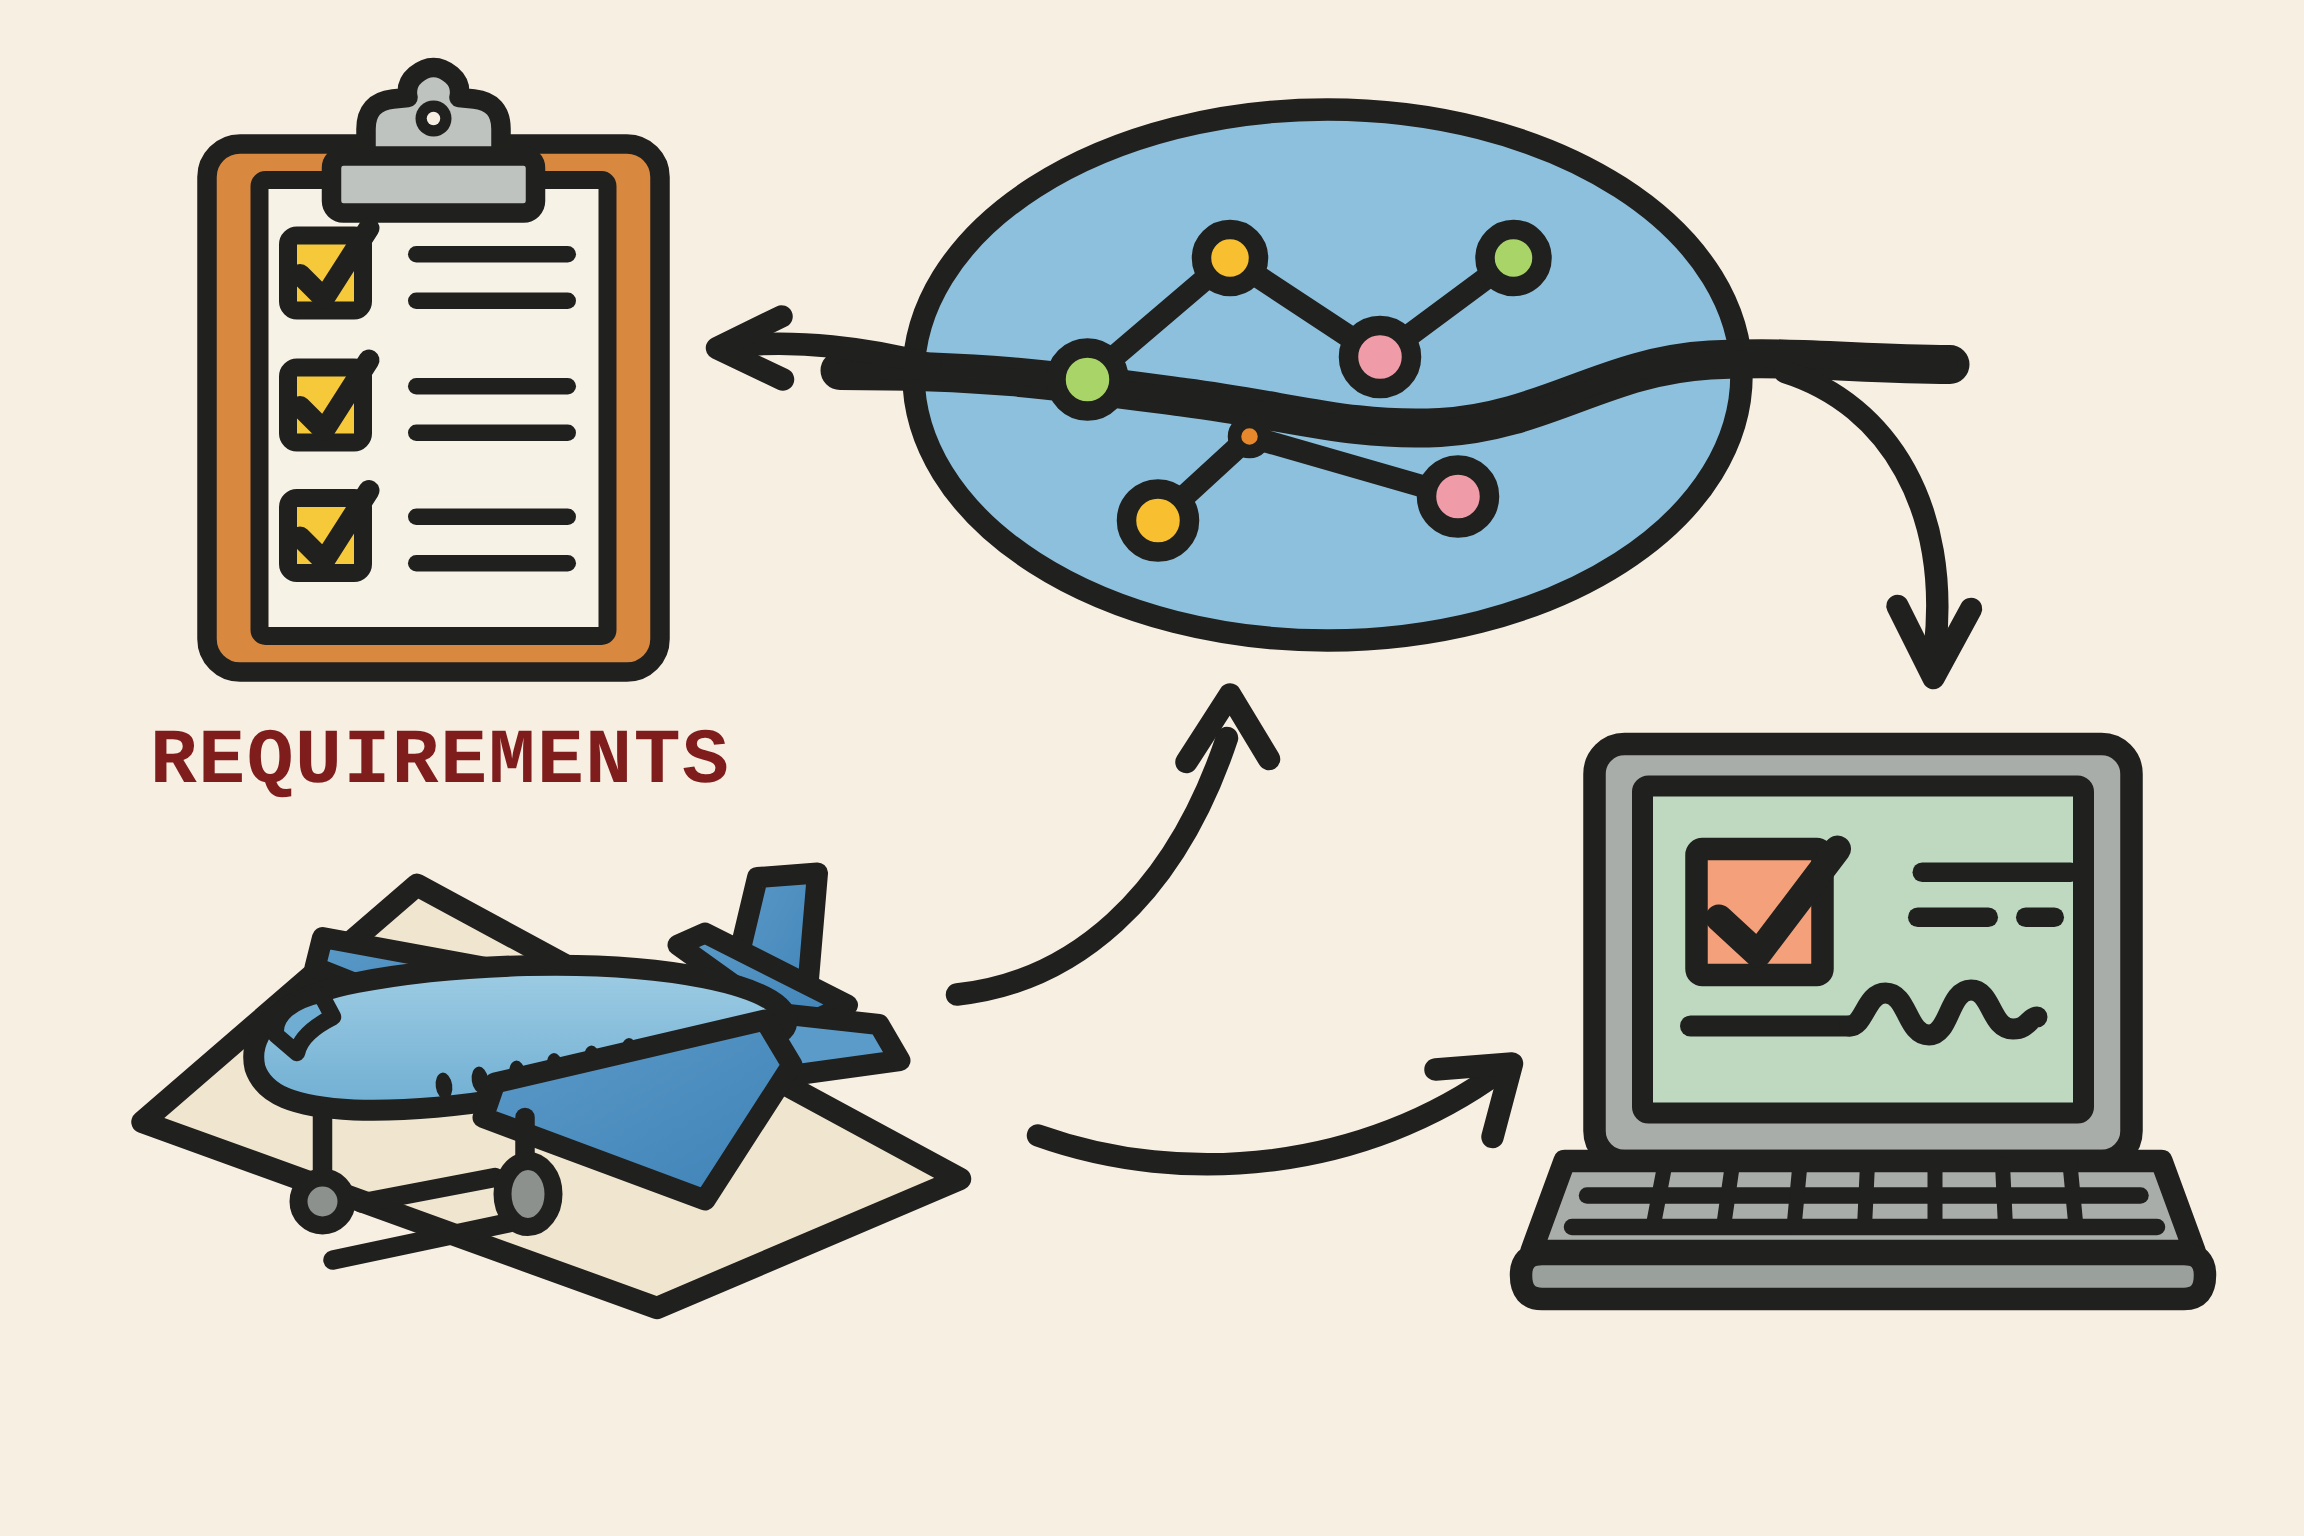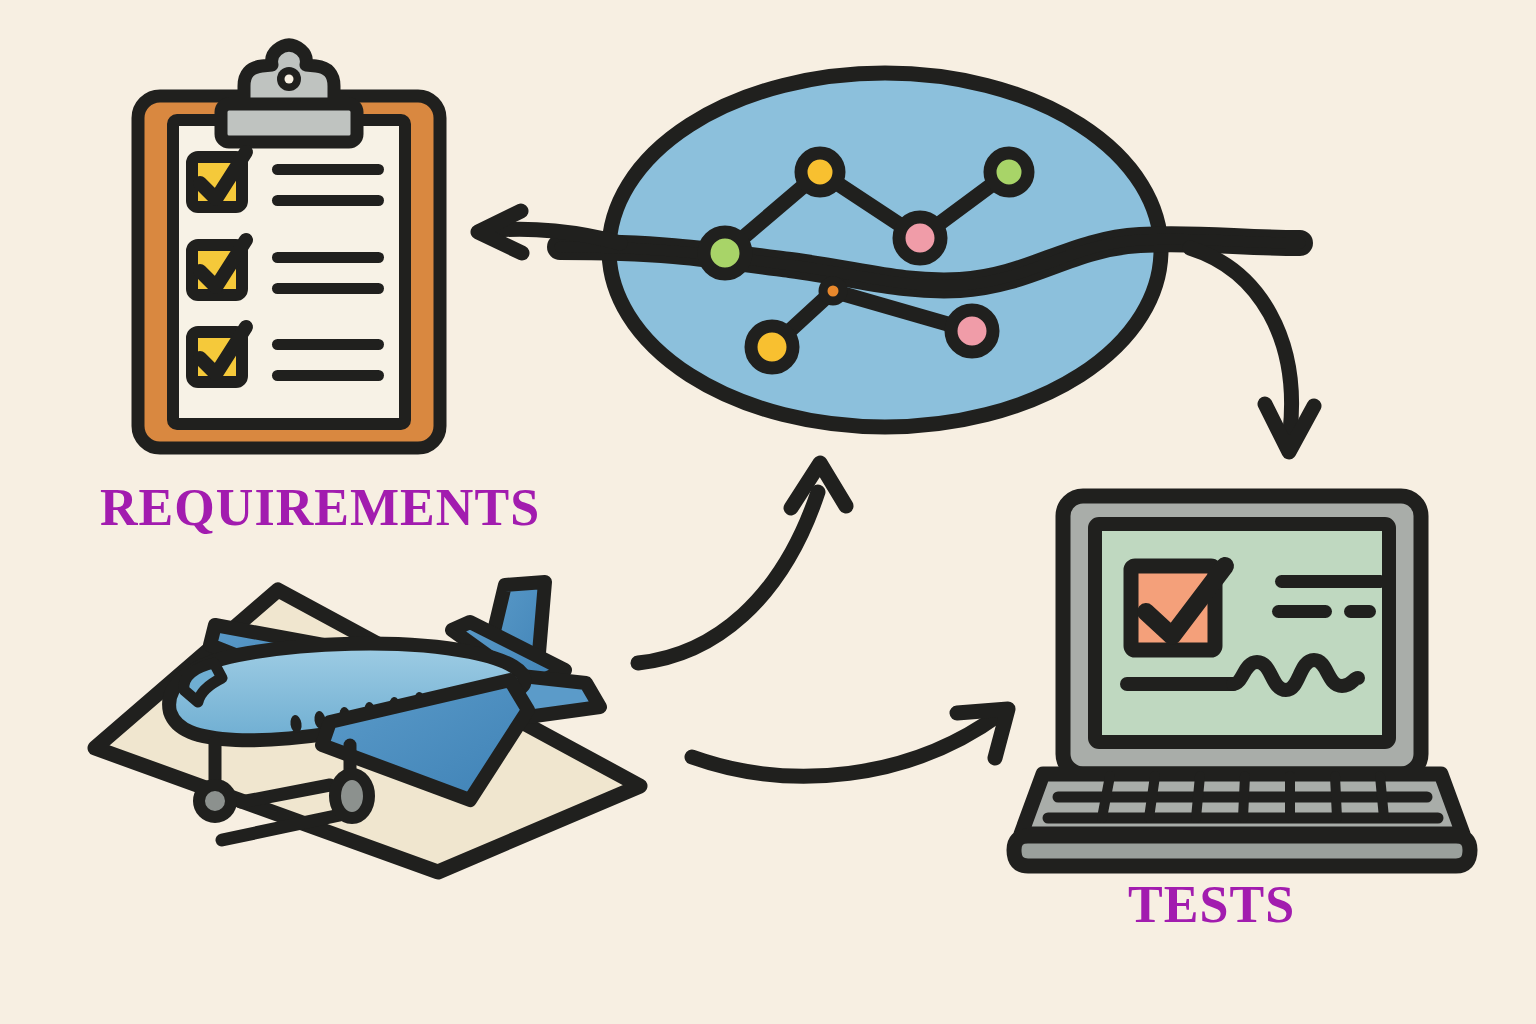--- a/index.html
+++ b/index.html
@@ -20,23 +20,23 @@
     background: #F7EFE2;
   }
   svg.layer {
     position: absolute;
     top: 0; left: 0;
     width: 1536px;
     height: 1024px;
   }
   .label {
     position: absolute;
-    font-family: Liberation Serif, serif;
+    font-family: Liberation Mono, monospace;
     font-weight: 700;
-    color: #a21caf;
+    color: #7f1d1d;
     letter-spacing: 0.02em;
     white-space: nowrap;
     user-select: none;
   }
   #label-requirements { left: 100px; top: 478px; font-size: 52px; }
   #label-models       { left: 268px; top: 898px; font-size: 52px; }
   #label-tests        { left: 1128px; top: 875px; font-size: 52px; }
   .ink { fill: none; stroke: #20201E; stroke-linecap: round; stroke-linejoin: round; }
 </style>
 </head>
@@ -223,15 +223,14 @@
         <path d="M1290 776 L1290 818" class="ink" stroke-width="10"></path>
         <path d="M1335 776 L1337 818" class="ink" stroke-width="10"></path>
         <path d="M1380 776 L1384 818" class="ink" stroke-width="10"></path>
       </g>
 
       <path d="M1028 836 L1456 836 Q1470 836 1470 850 Q1470 866 1456 866 L1028 866 Q1014 866 1014 850 Q1014 836 1028 836 Z" fill="#9AA09C" stroke="#20201E" stroke-width="15" stroke-linejoin="round"></path>
     </g>
   </svg>
 
   <div class="label" id="label-requirements">REQUIREMENTS</div>
-  <div class="label" id="label-tests">TESTS</div>
 
 </div>
 
 </body></html>

